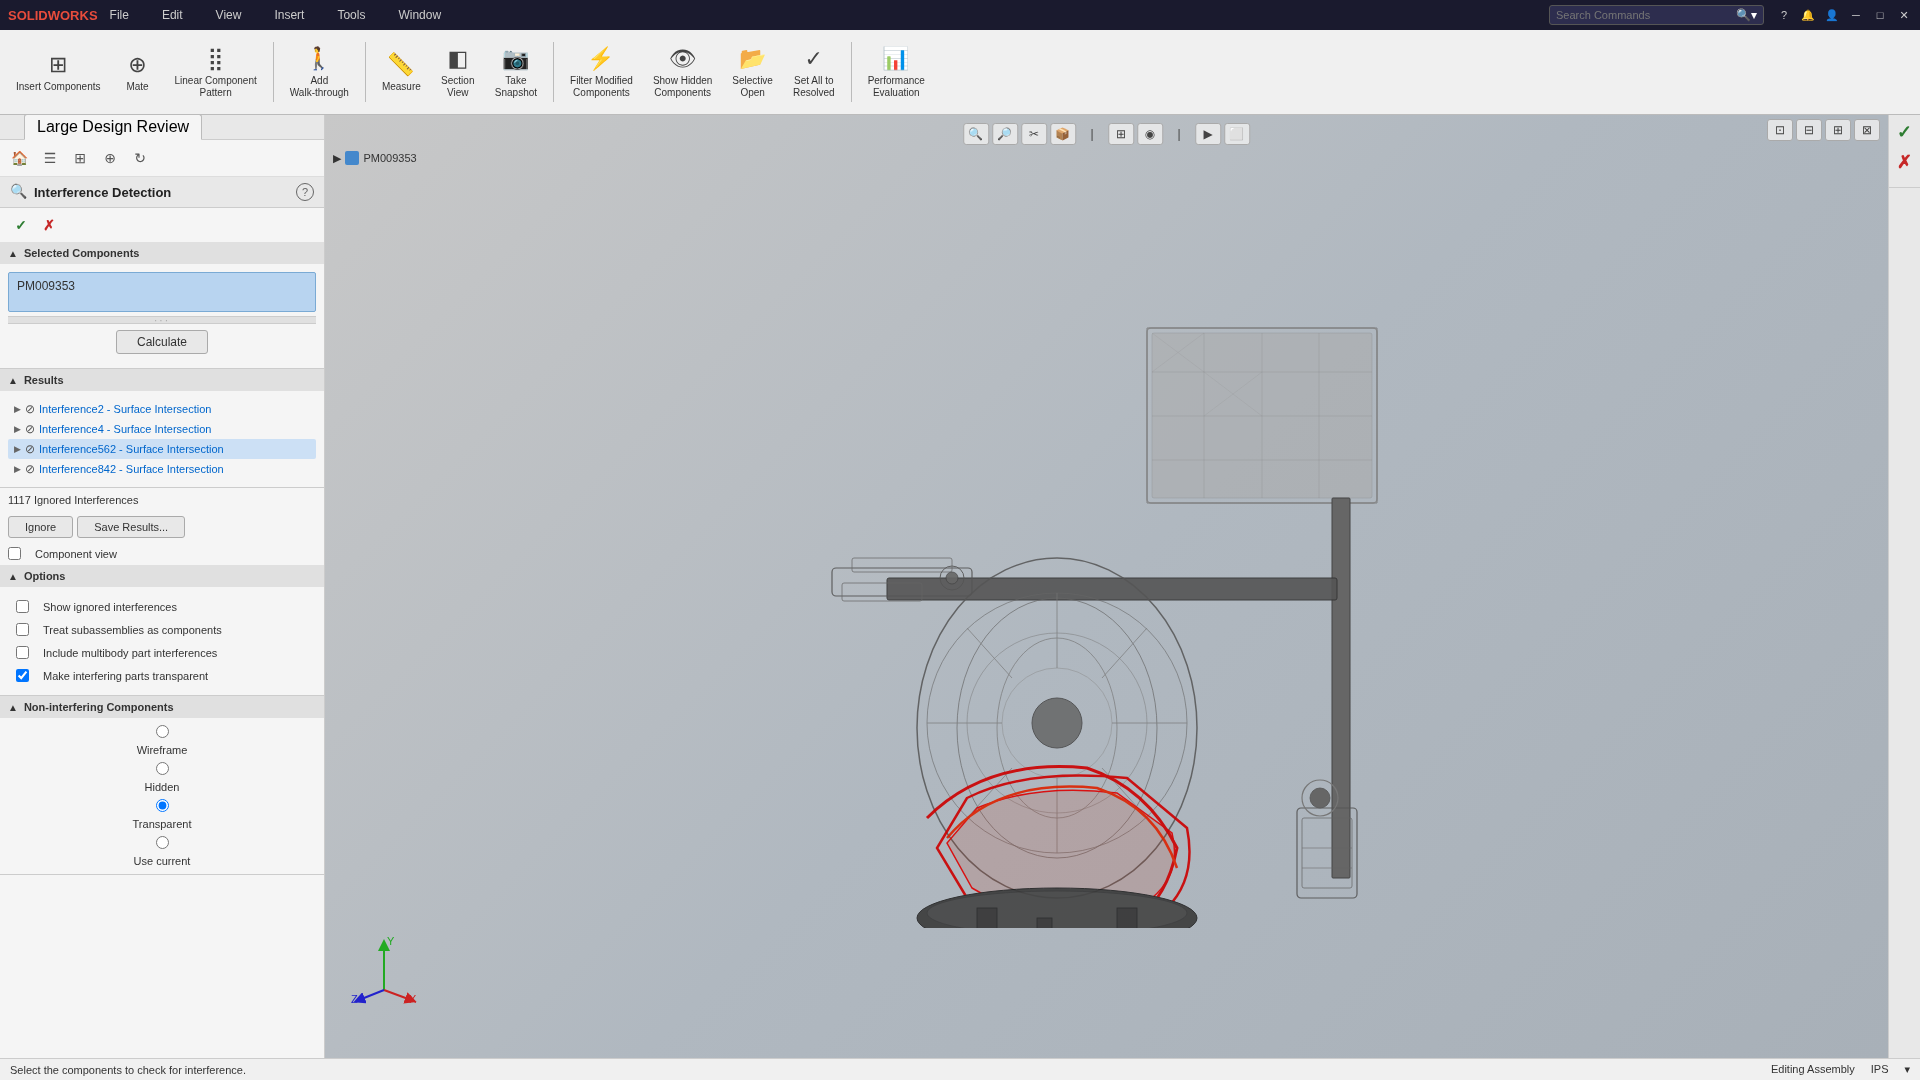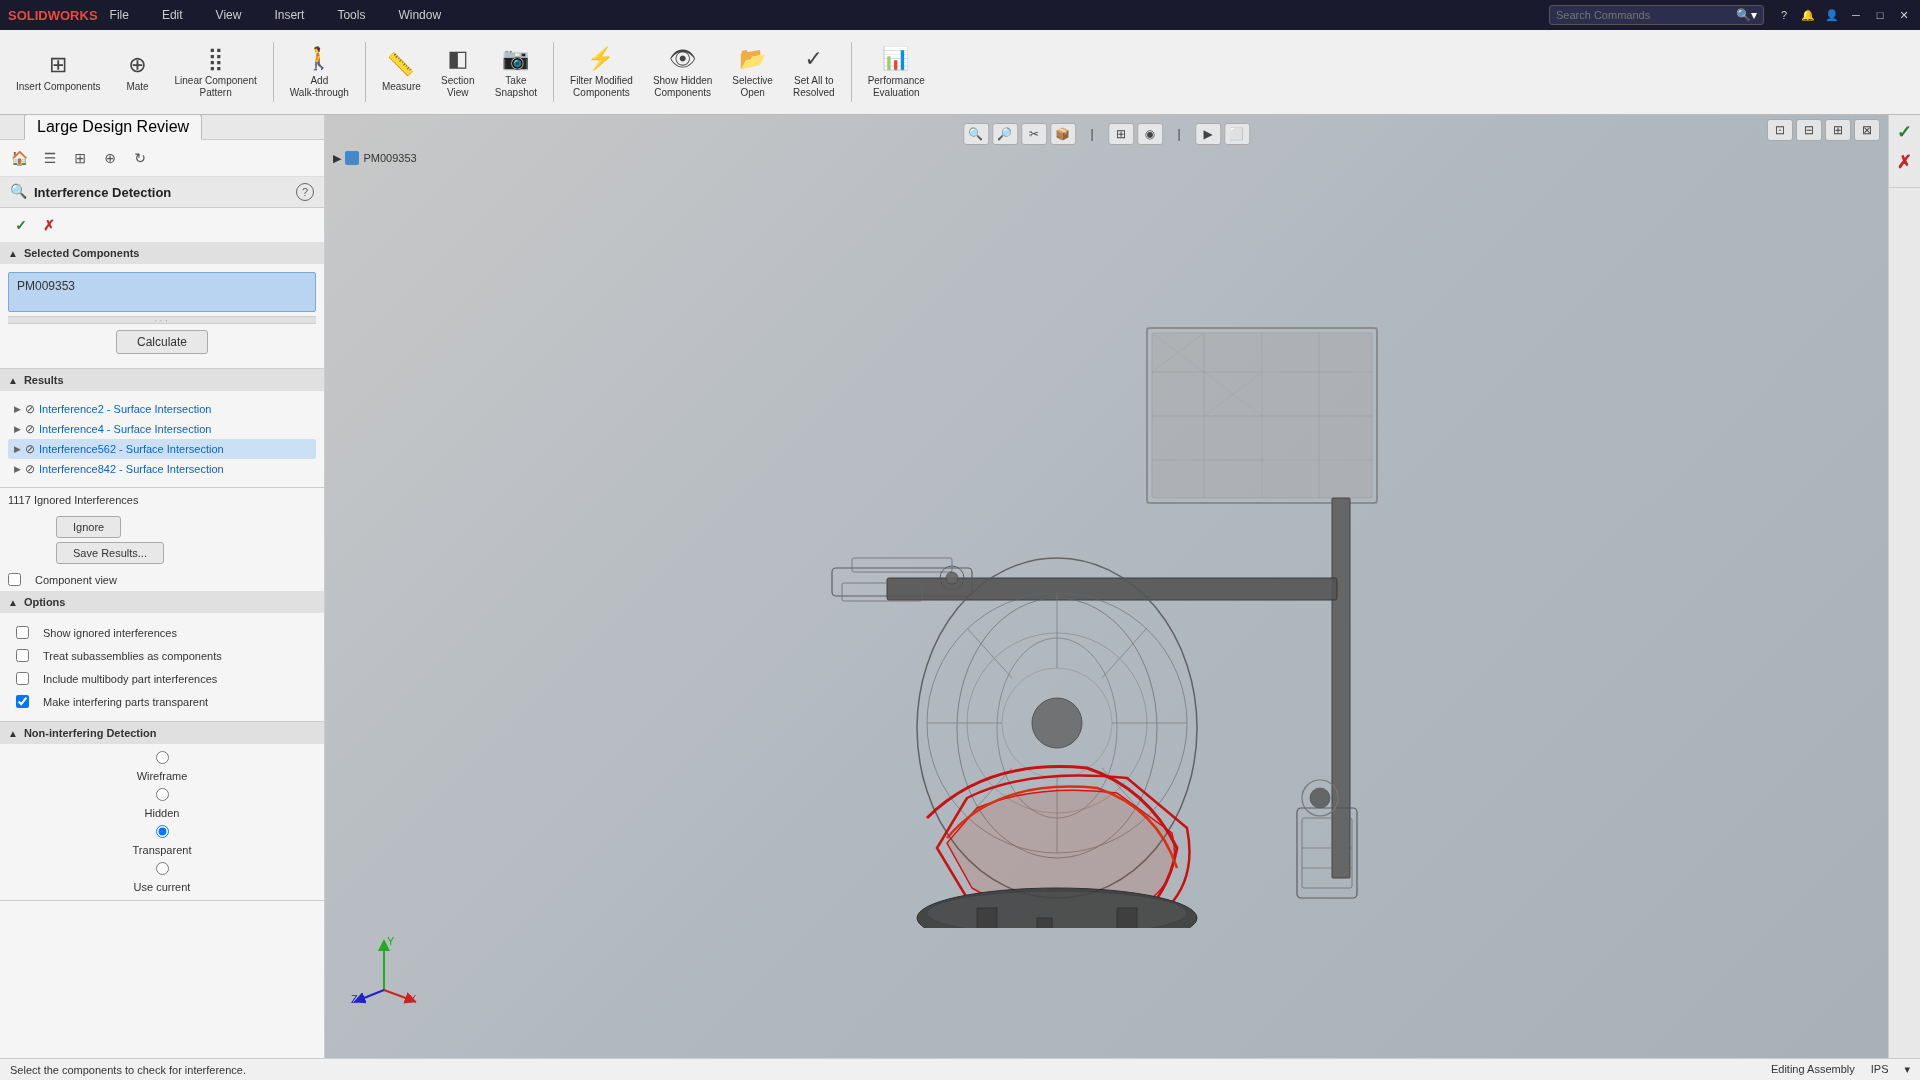--- a/index.html
+++ b/index.html
@@ -298,24 +298,23 @@
     }
 
     .ignored-count {
       padding: 6px 8px;
       font-size: 11px;
       color: #333;
     }
 
     .btn-row {
       display: flex;
-      flex-direction: column;
+      flex-direction: row;
       gap: 4px;
       padding: 4px 8px;
-      margin-left: 48px;
     }
     .std-btn {
       padding: 4px 16px;
       background: #e8e8e8;
       border: 1px solid #aaa;
       border-radius: 3px;
       cursor: pointer;
       font-size: 11px;
       color: #333;
       width: fit-content;
@@ -685,21 +684,21 @@
             <div class="checkbox-row">
               <input type="checkbox" id="opt-make-transparent" checked="" style="">
               <label for="opt-make-transparent">Make interfering parts transparent</label>
             </div>
           </div>
       </div>
 
       <div class="section">
         <div class="section-header">
           <span class="chevron">▲</span>
-          <span>Non-interfering Detection</span>
+          <span>Non-interfering Components</span>
         </div>
         <div class="section-content radio-group" id="non-interfering-list">
             <div class="radio-row">
               <input type="radio" name="ni-group" id="ni-wireframe" style="">
               <label for="ni-wireframe">Wireframe</label>
             </div>
             <div class="radio-row">
               <input type="radio" name="ni-group" id="ni-hidden" style="">
               <label for="ni-hidden">Hidden</label>
             </div>

